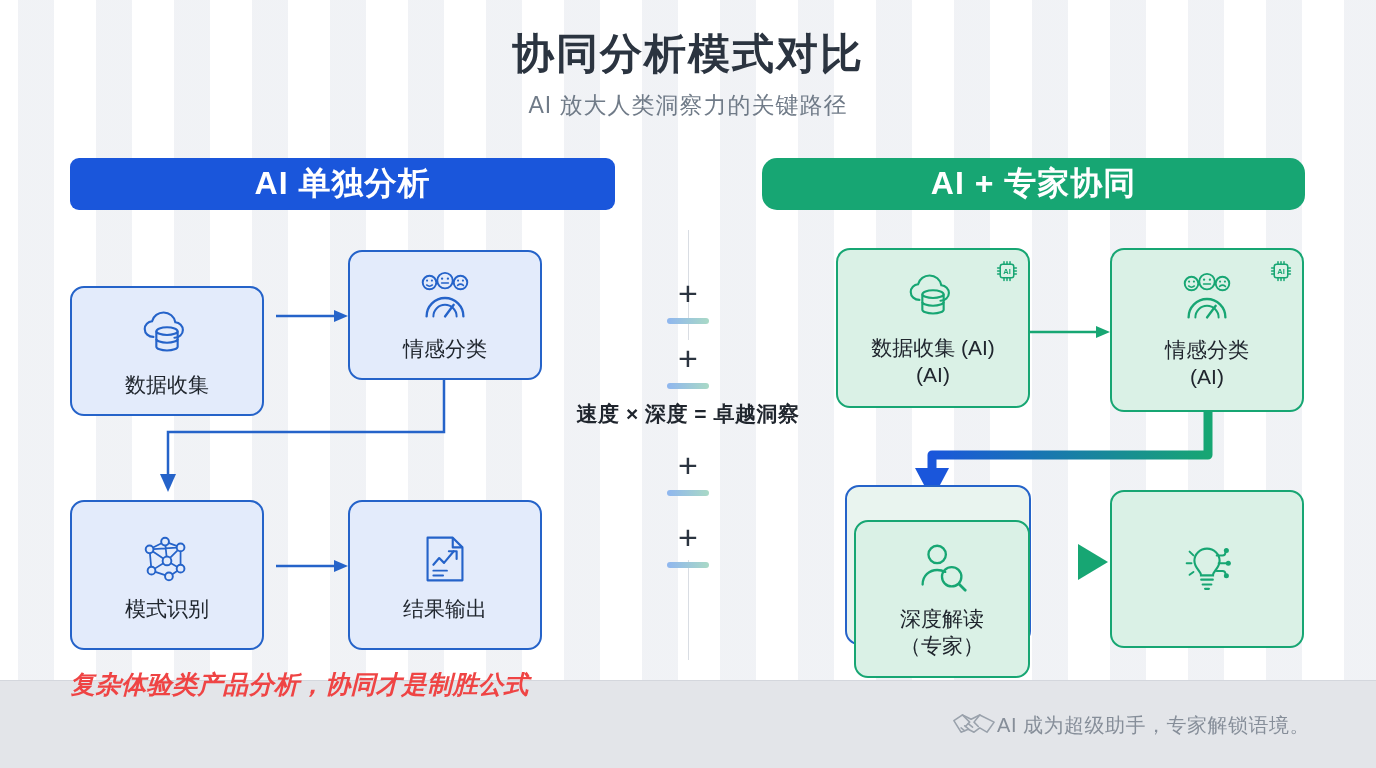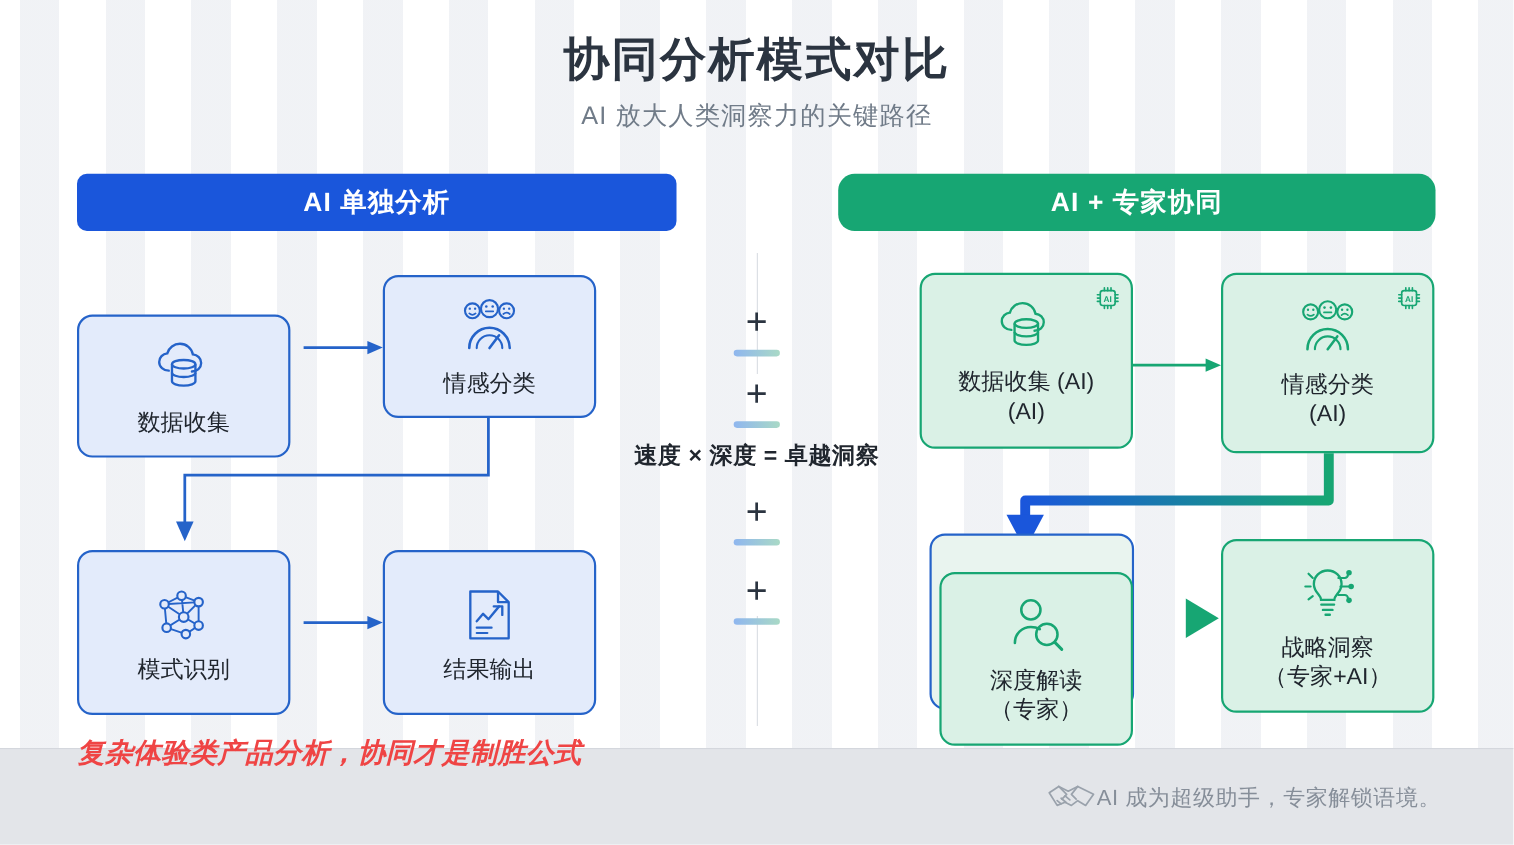--- a/index.html
+++ b/index.html
@@ -32,21 +32,21 @@
   }
   .subtitle{
     position:absolute; left:0; top:90px; width:1376px; text-align:center;
     font-size:23px; color:#707b88; letter-spacing:1px;
   }
 
   
   .colhead{
     position:absolute; height:52px; border-radius:9px;
     display:flex; align-items:center; justify-content:center;
-    color:#fff; font-size:24px; font-weight:bold; letter-spacing:1px;
+    color:#fff; font-size:32px; font-weight:bold; letter-spacing:1px;
   }
   .colhead.left { left:70px;  top:158px; width:545px; background:#1a56db; }
   .colhead.right{ left:762px; top:158px; width:543px; background:#17a673;border-radius:15px; }
 
   
   .card{
     position:absolute; border-radius:14px; border:2px solid;
     display:flex; flex-direction:column; align-items:center; justify-content:center;
   }
   .card.blue { background:#e3ebfb; border-color:#2563c9; }
@@ -304,22 +304,20 @@
         <path d="M42 18h6a3 3 0 0 0 3-3"></path>
         <path d="M44 26h8"></path>
         <path d="M42 34h6a3 3 0 0 1 3 3"></path>
       </g>
       <g fill="#17a673">
         <circle cx="52" cy="13" r="2.6"></circle>
           <circle cx="54" cy="26" r="2.6"></circle>
           <circle cx="52" cy="39" r="2.6"></circle>
       </g>
     </svg>
-    <div class="label">战略洞察
-（专家+AI）</div>
   </div>
 
   <div class="footer"></div>
   <div class="footer-left">复杂体验类产品分析，协同才是制胜公式</div>
   <div class="footer-right">
     <svg viewBox="0 0 64 40">
       <g fill="none" stroke="#9aa2ac" stroke-width="2.2" stroke-linejoin="round" stroke-linecap="round">
         <path d="M4 14 L16 6 L28 12 L40 6 L60 16 L50 30 L40 24 L32 30 L24 26 L14 30 Z"></path>
         <path d="M16 6 L26 16 L20 22"></path>
         <path d="M40 6 L32 16 L38 22"></path>

